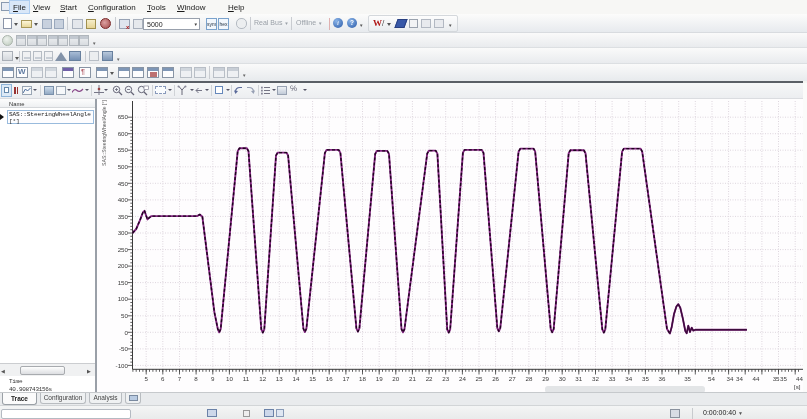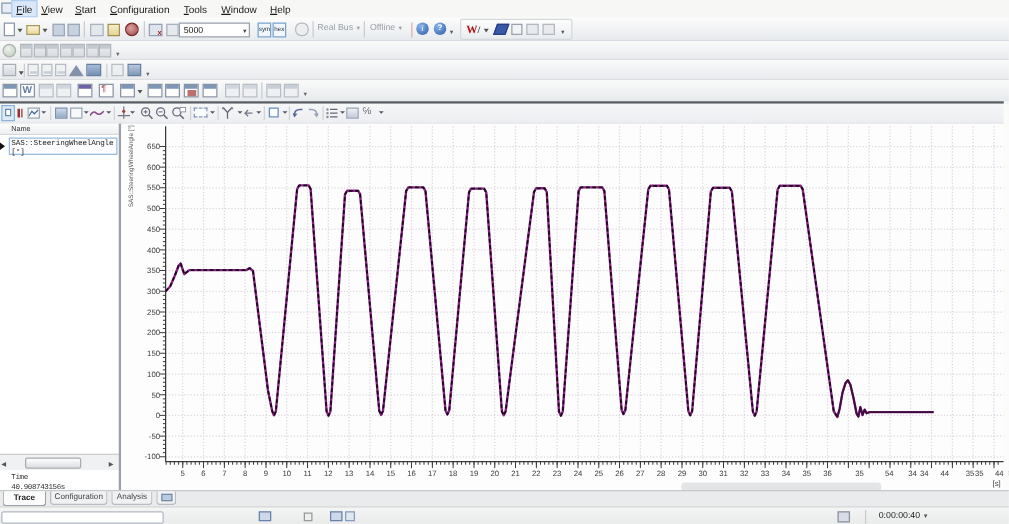--- a/index.html
+++ b/index.html
@@ -7,21 +7,21 @@
 </style></head><body>
 
 <div class="ab" style="left:0;top:0;width:807px;height:14px;background:#f7f7f5;font-size:8px;color:#1a1a1a">
  <div class="ab" style="left:1px;top:2px;width:9px;height:9px;border:1px solid #8a9ab0;background:#e8edf5"></div>
  <div class="ab" style="left:9px;top:0;width:21px;height:14px;background:#d9e7f8;border:1px solid #aecdf0;line-height:13px;text-align:center"><u>F</u>ile</div>
  <div class="ab" style="left:33px;top:3px"><u>V</u>iew</div>
  <div class="ab" style="left:60px;top:3px"><u>S</u>tart</div>
  <div class="ab" style="left:88px;top:3px"><u>C</u>onfiguration</div>
  <div class="ab" style="left:147px;top:3px"><u>T</u>ools</div>
  <div class="ab" style="left:177px;top:3px"><u>W</u>indow</div>
- <div class="ab" style="left:216px;top:3px"><u>H</u>elp</div>
+ <div class="ab" style="left:228px;top:3px"><u>H</u>elp</div>
 </div>
 
 <div class="ab" style="left:0;top:14px;width:807px;height:19px;background:linear-gradient(#fcfcfb,#e7eaee);border-bottom:1px solid #d8dbdf">
     <div class="ab" style="left:3px;top:4px;width:9px;height:11px;background:#fff;border:1px solid #8a94a8;"></div>
     <div class="ab" style="left:14px;top:9px;width:0;height:0;border-left:2.5px solid transparent;border-right:2.5px solid transparent;border-top:3px solid #555"></div>
     <div class="ab" style="left:21px;top:6px;width:11px;height:8px;background:linear-gradient(#fdf6d8,#e8d89a);border:1px solid #a89858;"></div>
     <div class="ab" style="left:34px;top:9px;width:0;height:0;border-left:2.5px solid transparent;border-right:2.5px solid transparent;border-top:3px solid #555"></div>
     <div class="ab" style="left:42px;top:5px;width:10px;height:10px;background:#c8d1de;border:1px solid #9aa8bc;"></div>
     <div class="ab" style="left:54px;top:5px;width:10px;height:10px;background:#c8d1de;border:1px solid #9aa8bc;"></div>
     <div class="ab" style="left:67px;top:3px;width:1px;height:13px;background:#c9ccd1"></div>

